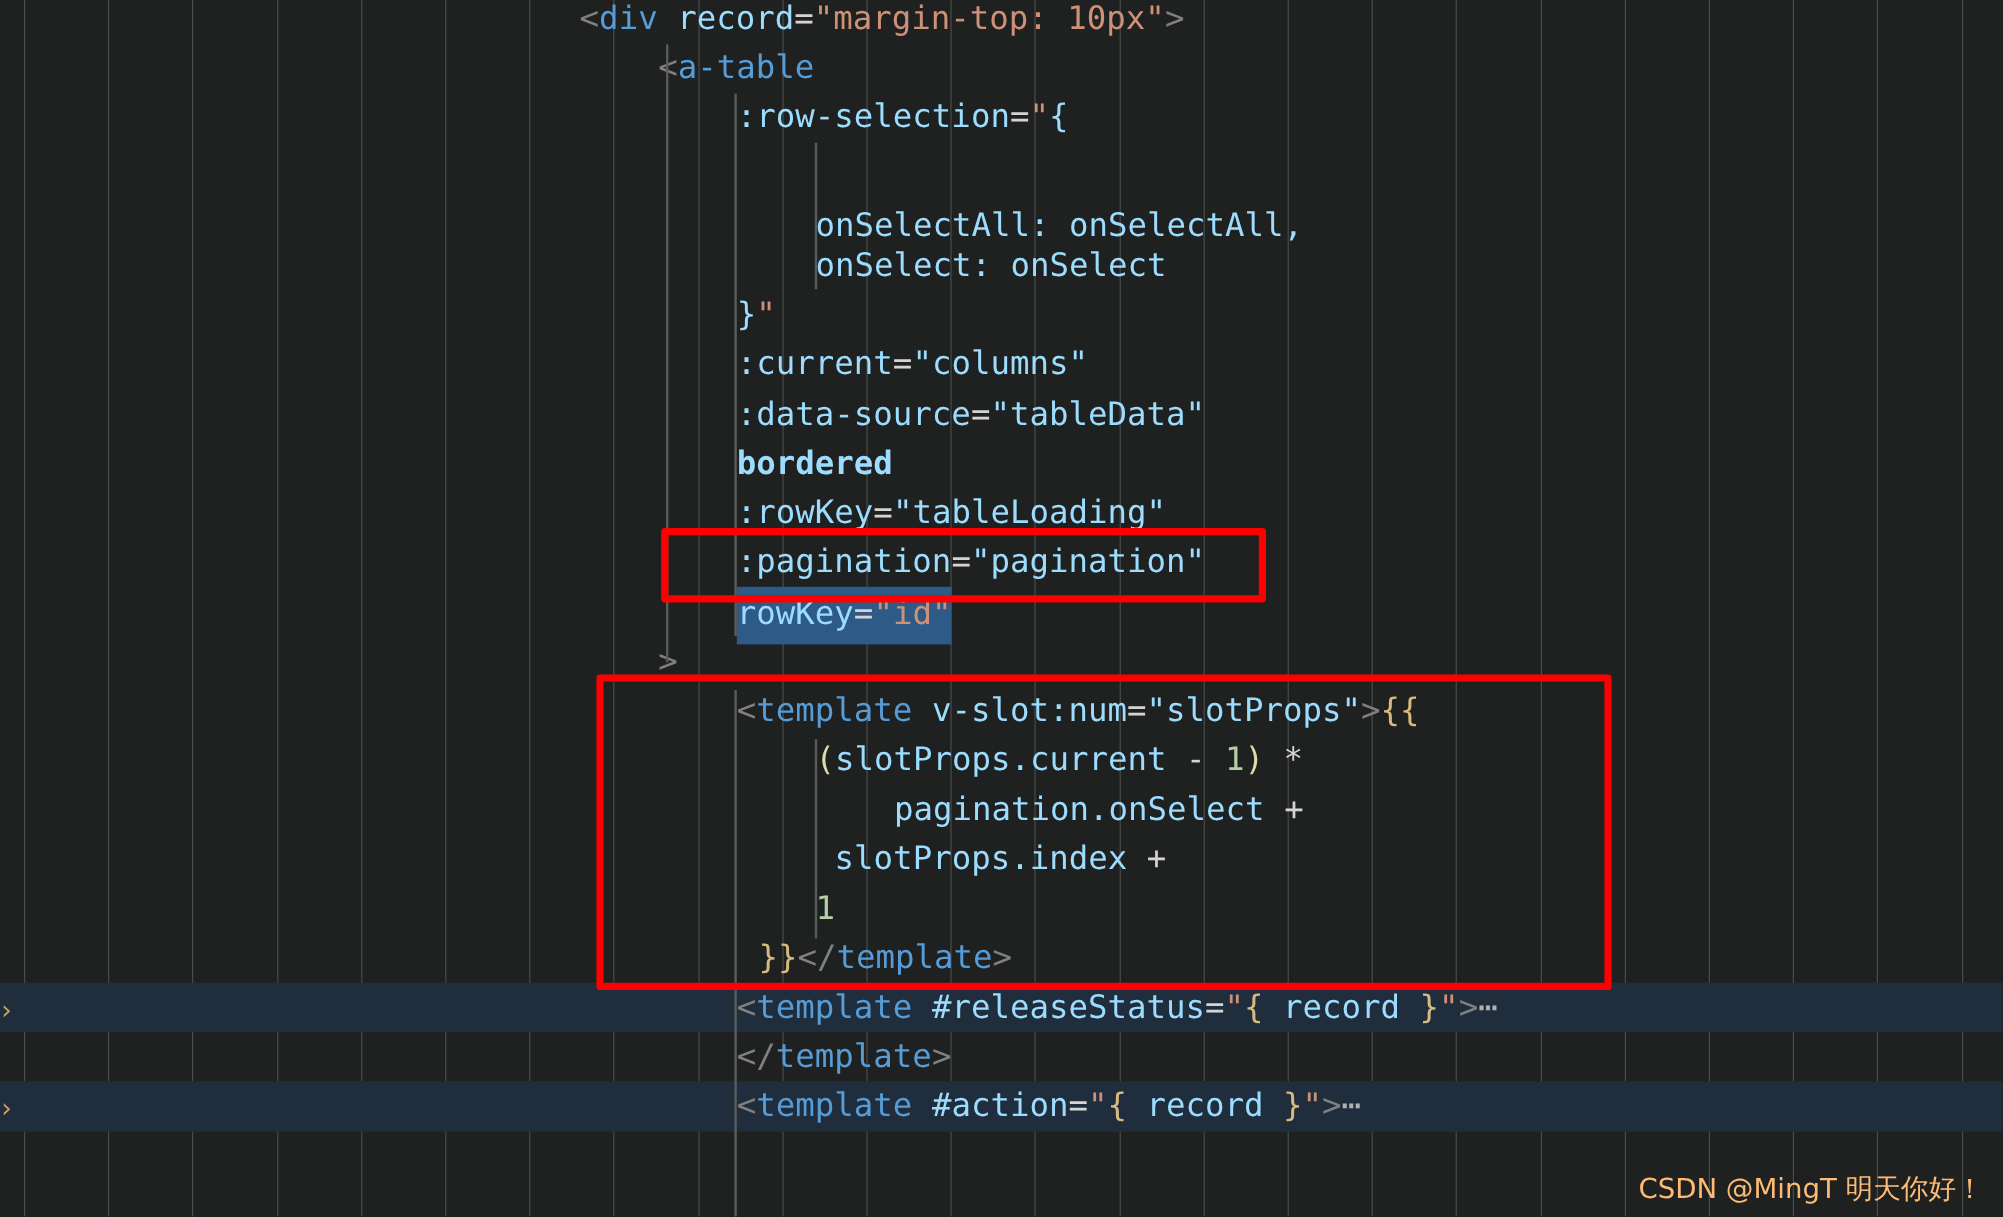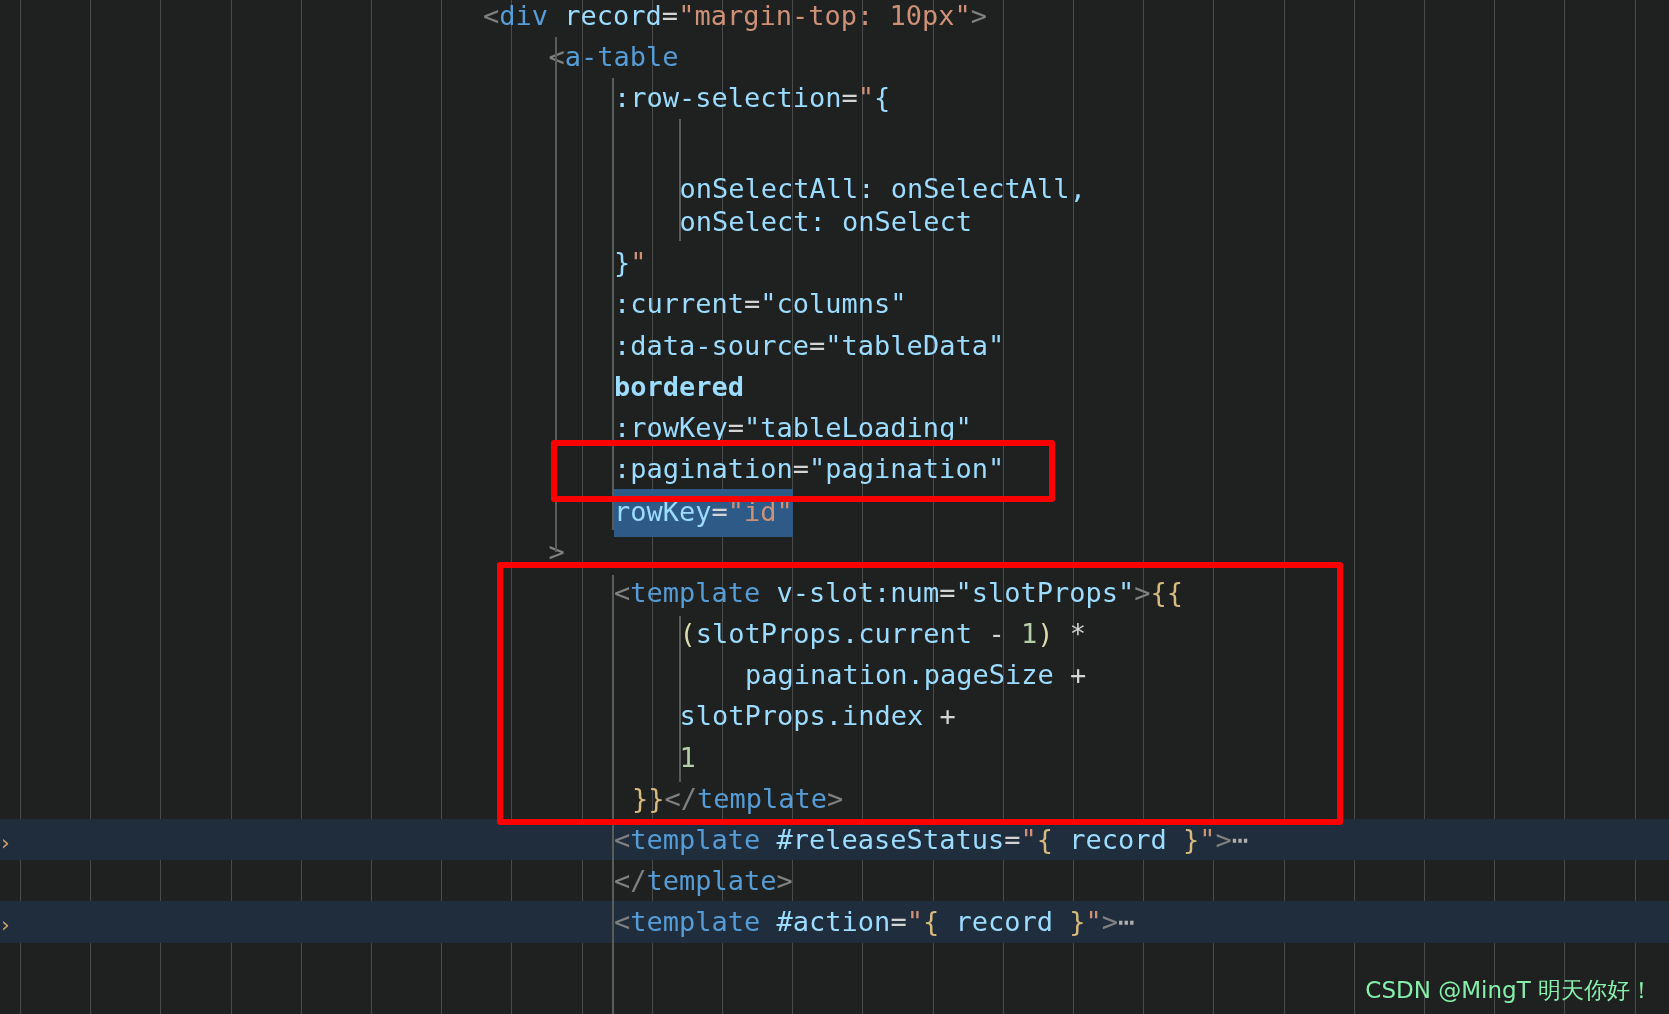--- a/index.html
+++ b/index.html
@@ -114,21 +114,21 @@
     z-index: 6;
     pointer-events: none;
     box-sizing: border-box;
   }
 
   
   .watermark {
     position: absolute;
     right: 16px;
     bottom: 8px;
-    color: #86efac;
+    color: #fdba74;
     font-size: 23px;
     font-family: "DejaVu Sans", sans-serif;
     z-index: 7;
     white-space: pre;
   }
 </style>
 </head>
 <body>
 
 <div id="screenshot">
@@ -169,22 +169,22 @@
       <div class="line" style="top: 242.2px;"><span style="display: inline-block; width: 614px;"></span><span class="txt"><span class="strblue">}</span><span class="str">"</span></span></div>
       <div class="line" style="top: 283.4px;"><span style="display: inline-block; width: 614px;"></span><span class="txt"><span class="attr">:current</span><span class="eq">=</span><span class="strblue">"columns"</span></span></div>
       <div class="line" style="top: 324.6px;"><span style="display: inline-block; width: 614px;"></span><span class="txt"><span class="attr">:data-source</span><span class="eq">=</span><span class="strblue">"tableData"</span></span></div>
       <div class="line" style="top: 365.8px; font-weight: bold;"><span style="display: inline-block; width: 614px;"></span><span class="txt"><span class="attr">bordered</span></span></div>
       <div class="line" style="top: 407px;"><span style="display: inline-block; width: 614px;"></span><span class="txt"><span class="attr">:rowKey</span><span class="eq">=</span><span class="strblue">"tableLoading"</span></span></div>
       <div class="line" style="top: 448.2px;"><span style="display: inline-block; width: 614px;"></span><span class="txt"><span class="attr">:pagination</span><span class="eq">=</span><span class="strblue">"pagination"</span></span></div>
       <div class="line" style="top: 489.4px;"><span style="display: inline-block; width: 614px;"></span><span class="caret"></span><span class="txt sel"><span class="attr">rowKey</span><span class="eq">=</span><span class="str">"id"</span></span></div>
       <div class="line" style="top: 530.6px;"><span style="display: inline-block; width: 548.5px;"></span><span class="txt"><span class="punc">&gt;</span></span></div>
       <div class="line" style="top: 571.8px;"><span style="display: inline-block; width: 614px;"></span><span class="txt"><span class="punc">&lt;</span><span class="tag">template</span><span class="plain"> </span><span class="attr">v-slot:num</span><span class="eq">=</span><span class="strblue">"slotProps"</span><span class="punc">&gt;</span><span class="mus">{{</span></span></div>
       <div class="line" style="top: 613px;"><span style="display: inline-block; width: 679.5px;"></span><span class="txt"><span class="paren">(</span><span class="strblue">slotProps.current </span><span class="white">- </span><span class="num">1</span><span class="paren">)</span><span class="white"> *</span></span></div>
-      <div class="line" style="top: 654.2px;"><span style="display: inline-block; width: 745px;"></span><span class="txt"><span class="strblue">pagination.pageSize </span><span class="white">+</span></span></div>
-      <div class="line" style="top: 695.4px;"><span style="display: inline-block; width: 679.5px;"></span><span class="txt"><span class="strblue">slotProps.index </span><span class="white">+</span></span></div>
+      <div class="line" style="top: 654.2px;"><span style="display: inline-block; width: 745px;"></span><span class="txt"><span class="strblue">pagination.onSelect </span><span class="white">+</span></span></div>
+      <div class="line" style="top: 695.4px; margin-left: 16px;"><span style="display: inline-block; width: 679.5px;"></span><span class="txt"><span class="strblue">slotProps.index </span><span class="white">+</span></span></div>
       <div class="line" style="top: 736.6px;"><span style="display: inline-block; width: 679.5px;"></span><span class="txt"><span class="num">1</span></span></div>
       <div class="line" style="top: 777.8px; margin-left: 18px;"><span style="display: inline-block; width: 614px;"></span><span class="txt"><span class="mus">}}</span><span class="punc">&lt;/</span><span class="tag">template</span><span class="punc">&gt;</span></span></div>
       <div class="line folded" style="top: 819px;"><span style="display: inline-block; width: 614px;"></span><span class="txt"><span class="punc">&lt;</span><span class="tag">template</span><span class="plain"> </span><span class="attr">#releaseStatus</span><span class="eq">=</span><span class="str">"</span><span class="mus">{</span><span class="strblue"> record </span><span class="mus">}</span><span class="str">"</span><span class="punc">&gt;</span><span class="ellip">⋯</span></span></div>
       <div class="line" style="top: 860.2px;"><span style="display: inline-block; width: 614px;"></span><span class="txt"><span class="punc">&lt;/</span><span class="tag">template</span><span class="punc">&gt;</span></span></div>
       <div class="line folded" style="top: 901.4px;"><span style="display: inline-block; width: 614px;"></span><span class="txt"><span class="punc">&lt;</span><span class="tag">template</span><span class="plain"> </span><span class="attr">#action</span><span class="eq">=</span><span class="str">"</span><span class="mus">{</span><span class="strblue"> record </span><span class="mus">}</span><span class="str">"</span><span class="punc">&gt;</span><span class="ellip">⋯</span></span></div>
     </div>
 
   <div class="blockguide" style="left:555px; top:37px;  height:515px;"></div>
   <div class="blockguide" style="left:612px; top:78px;  height:452px;"></div>
   <div class="blockguide" style="left:679px; top:119px; height:122px;"></div>

